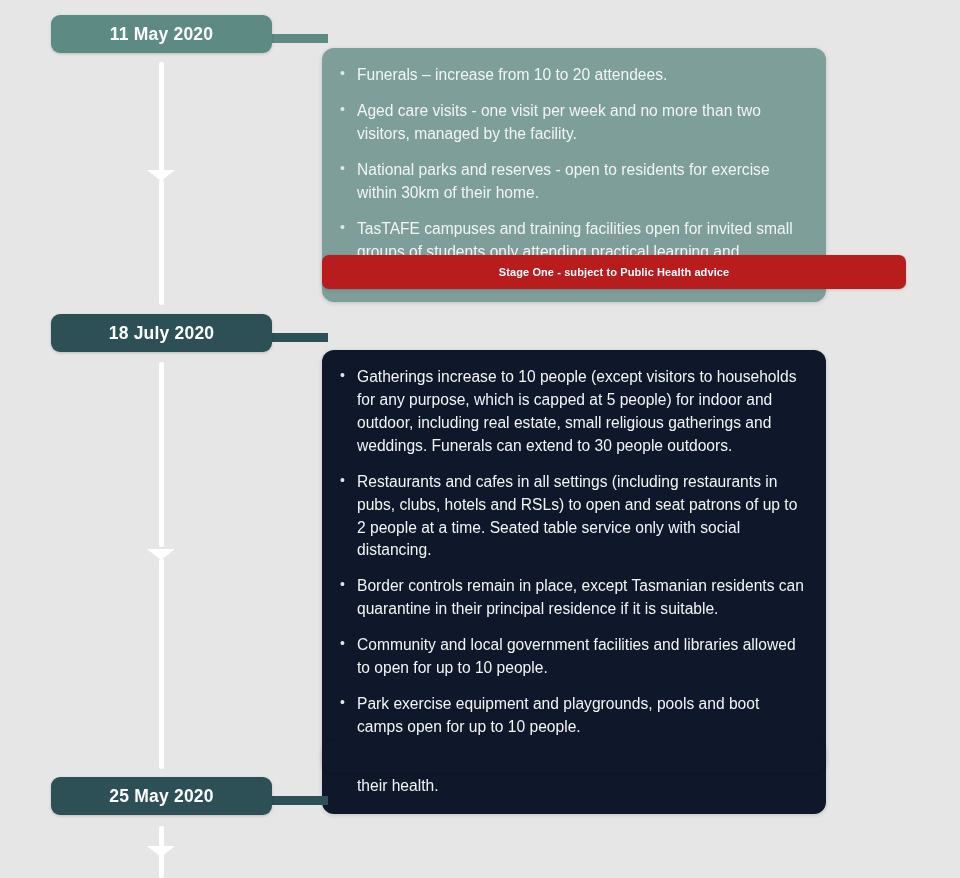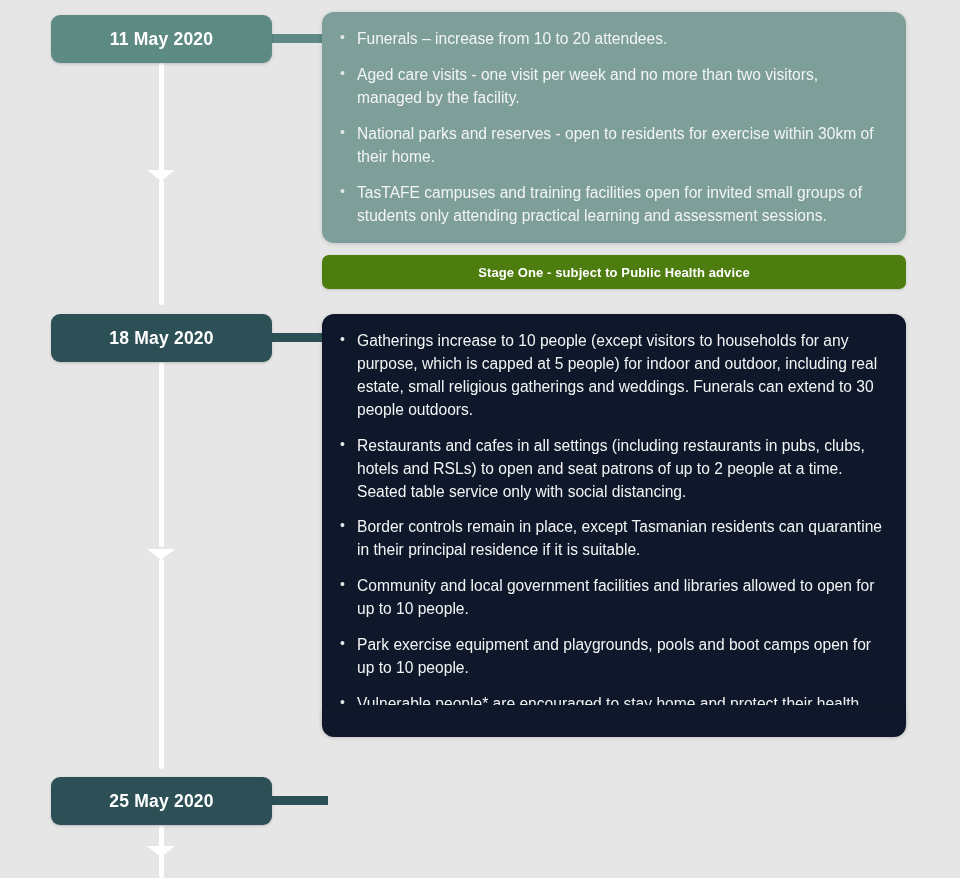--- a/index.html
+++ b/index.html
@@ -38,21 +38,21 @@
     border-left: 14px solid transparent;
     border-right: 14px solid transparent;
     border-top: 11px solid #ffffff;
   }
 
   
   .date-badge {
     position: absolute;
     left: 51px;
     width: 221px;
-    height: 48px;
+    height: 38px;
     border-radius: 9px;
     display: flex;
     align-items: center;
     justify-content: center;
     color: #ffffff;
     font-size: 17.5px;
     font-weight: bold;
     letter-spacing: 0.2px;
     box-sizing: border-box;
     box-shadow: 0 1px 3px rgba(0,0,0,0.18);
@@ -67,26 +67,27 @@
     left: 268px;
     width: 60px;
   }
   .connector.light { background: #5e8a84; }
   .connector.dark  { background: #2d5056; }
 
   
   .card {
     position: absolute;
     left: 322px;
-    width: 584px;
+    width: 504px;
     border-radius: 12px;
     box-sizing: border-box;
     padding: 16px 22px 16px 18px;
     color: #ffffff;
     box-shadow: 0 1px 4px rgba(0,0,0,0.16);
+    margin-top: 36px;
   }
   .card.light { background: #7e9e99; }
   .card.dark  { background: #0f172a; }
 
   .card ul {
     margin: 0;
     padding: 0;
     list-style: none;
   }
   .card li {
@@ -106,27 +107,27 @@
     font-size: 14px;
     color: #dfe7e5;
   }
 
   
   .stage-banner {
     position: absolute;
     left: 322px;
     width: 584px;
     height: 34px;
-    background: #4d7c0f;
+    background: #b91c1c;
     border-radius: 7px;
     display: flex;
     align-items: center;
     justify-content: center;
     color: #ffffff;
-    font-size: 13px;
+    font-size: 11px;
     font-weight: bold;
     letter-spacing: 0.1px;
     box-shadow: 0 1px 3px rgba(0,0,0,0.16);
   }
 </style>
 </head>
 <body>
 
 <div id="timeline-root">
 
@@ -149,21 +150,21 @@
       <li>Funerals – increase from 10 to 20 attendees.</li>
       <li>Aged care visits - one visit per week and no more than two visitors, managed by the facility.</li>
       <li>National parks and reserves - open to residents for exercise within 30km of their home.</li>
       <li>TasTAFE campuses and training facilities open for invited small groups of students only attending practical learning and assessment sessions.</li>
     </ul>
   </div>
 
   <div class="stage-banner" style="top:255px;">Stage One - subject to Public Health advice</div>
 
   <div class="connector dark" style="top:333px;"></div>
-  <div class="date-badge dark" style="top:314px;">18 May 2020</div>
+  <div class="date-badge dark" style="top:314px;">18 July 2020</div>
 
   <div class="card dark" style="top:314px;">
     <ul>
       <li>Gatherings increase to 10 people (except visitors to households for any purpose, which is capped at 5 people) for indoor and outdoor, including real estate, small religious gatherings and weddings. Funerals can extend to 30 people outdoors.</li>
       <li>Restaurants and cafes in all settings (including restaurants in pubs, clubs, hotels and RSLs) to open and seat patrons of up to 2 people at a time. Seated table service only with social distancing.</li>
       <li>Border controls remain in place, except Tasmanian residents can quarantine in their principal residence if it is suitable.</li>
       <li>Community and local government facilities and libraries allowed to open for up to 10 people.</li>
       <li>Park exercise equipment and playgrounds, pools and boot camps open for up to 10 people.</li>
       <li>Vulnerable people* are encouraged to stay home and protect their health.</li>
     </ul>

